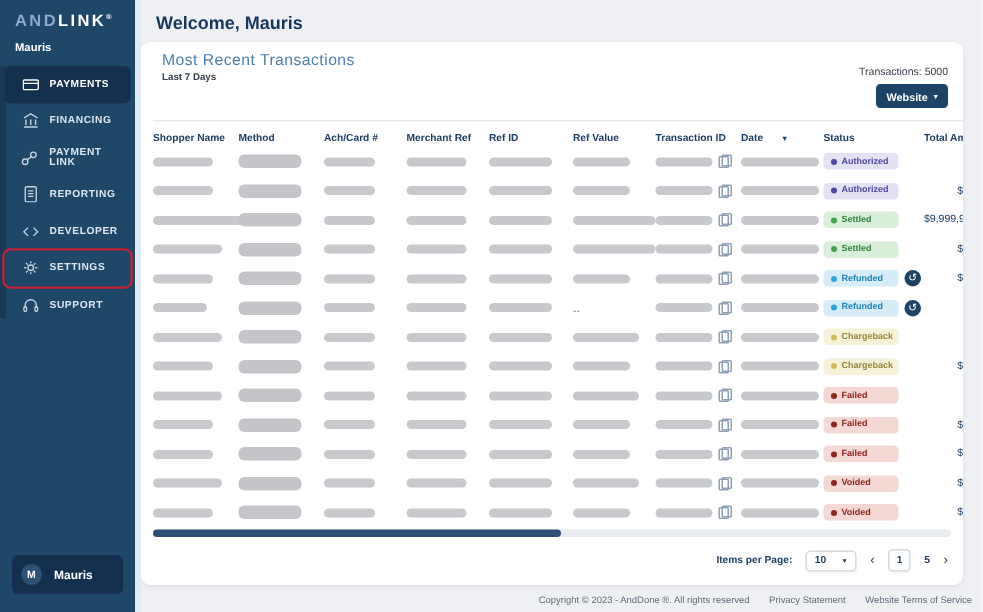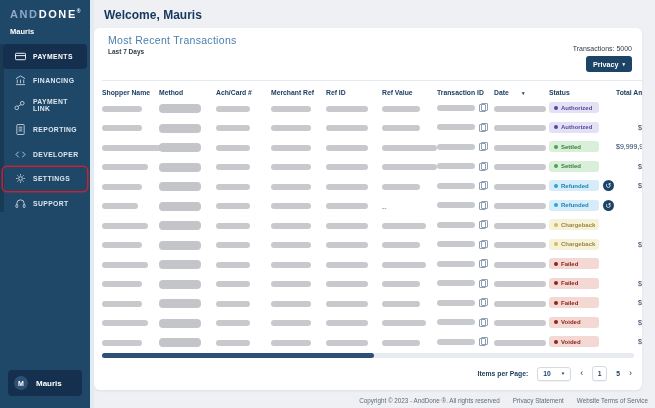--- a/index.html
+++ b/index.html
@@ -79,21 +79,21 @@
   
   .footer{position:absolute;right:7px;bottom:4px;display:flex;gap:13px;align-items:center;}
   .footer span{font-size:6.3px;color:#616b79;white-space:nowrap;}
   .footer .flink{cursor:pointer;}
 </style>
 </head>
 <body>
 
 <aside class="sidebar">
   <div class="logo">
-    <span class="lg1">AND</span><span class="lg2">DONE</span><span class="reg">®</span>
+    <span class="lg1">AND</span><span class="lg2">LINK</span><span class="reg">®</span>
   </div>
   <div class="acct">Mauris</div>
   <div class="nav-shade"></div>
   <nav class="nav">
     <div class="nav-item active">
       <span class="nav-ic">
         <svg width="11" height="11" viewBox="0 0 12 12">
             <rect x="0.5" y="2.5" width="11" height="7" rx="1"></rect>
             <line x1="0.5" y1="5" x2="11.5" y2="5"></line>
           </svg>
@@ -171,21 +171,21 @@
 
 <div class="main">
   <div class="page-title">Welcome, Mauris</div>
 
   <section class="card">
     <div class="panel-title">Most Recent Transactions</div>
     <div class="panel-sub">Last 7 Days</div>
     <div class="txn-total">Transactions: 5000</div>
 
     <button class="export-btn">
-      <span>Privacy</span>
+      <span>Website</span>
       <span class="caret">▾</span>
     </button>
 
     <div class="thead tgrid">
       <div class="hcell">Shopper Name</div>
       <div class="hcell">Method</div>
       <div class="hcell">Ach/Card #</div>
       <div class="hcell">Merchant Ref</div>
       <div class="hcell">Ref ID</div>
       <div class="hcell">Ref Value</div>

